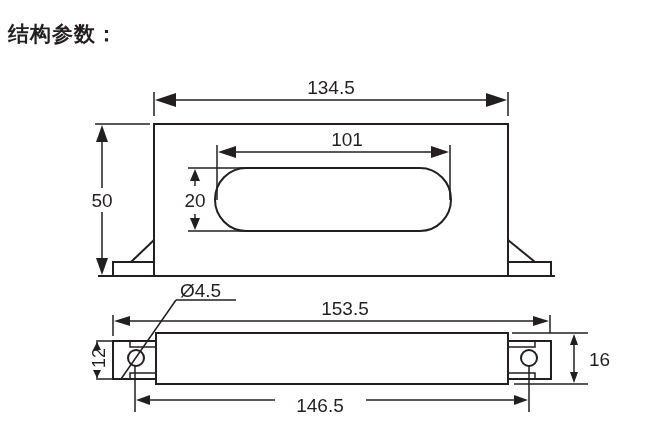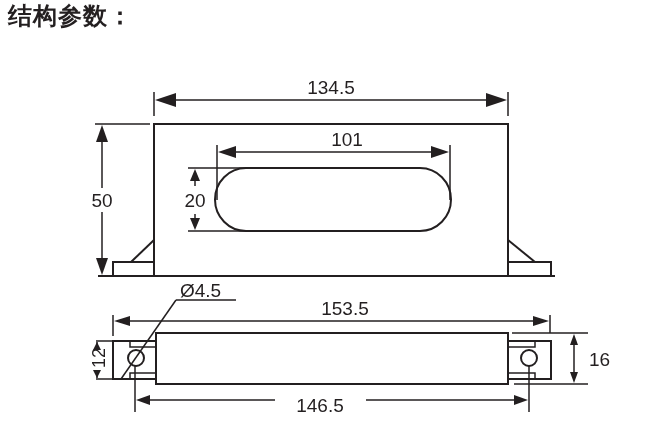--- a/index.html
+++ b/index.html
@@ -1,20 +1,20 @@
 <!DOCTYPE html>
 <html><head>
 <meta charset="utf-8">
 <style>
   html, body { margin: 0; padding: 0; background: #ffffff; }
   body { width: 650px; height: 443px; position: relative; overflow: hidden; }
   .title {
-    position: absolute; left: 8px; top: 0;
+    position: absolute; left: 8px; top: 20px;
     font-family: Liberation Mono, monospace; font-weight: bold;
-    font-size: 24px; color: #231f20; letter-spacing: 1px;
+    font-size: 21px; color: #231f20; letter-spacing: 1px;
   }
   svg { position: absolute; left: 0; top: 0; }
   .ln { stroke: #231f20; stroke-width: 2; fill: none; }
   .ln-thin { stroke: #231f20; stroke-width: 1.5; fill: none; }
   .arrow { fill: #231f20; stroke: none; }
   .dim-text {
     font-family: "Liberation Sans", sans-serif; font-size: 19px; fill: #231f20;
   }
 </style>
 </head>

